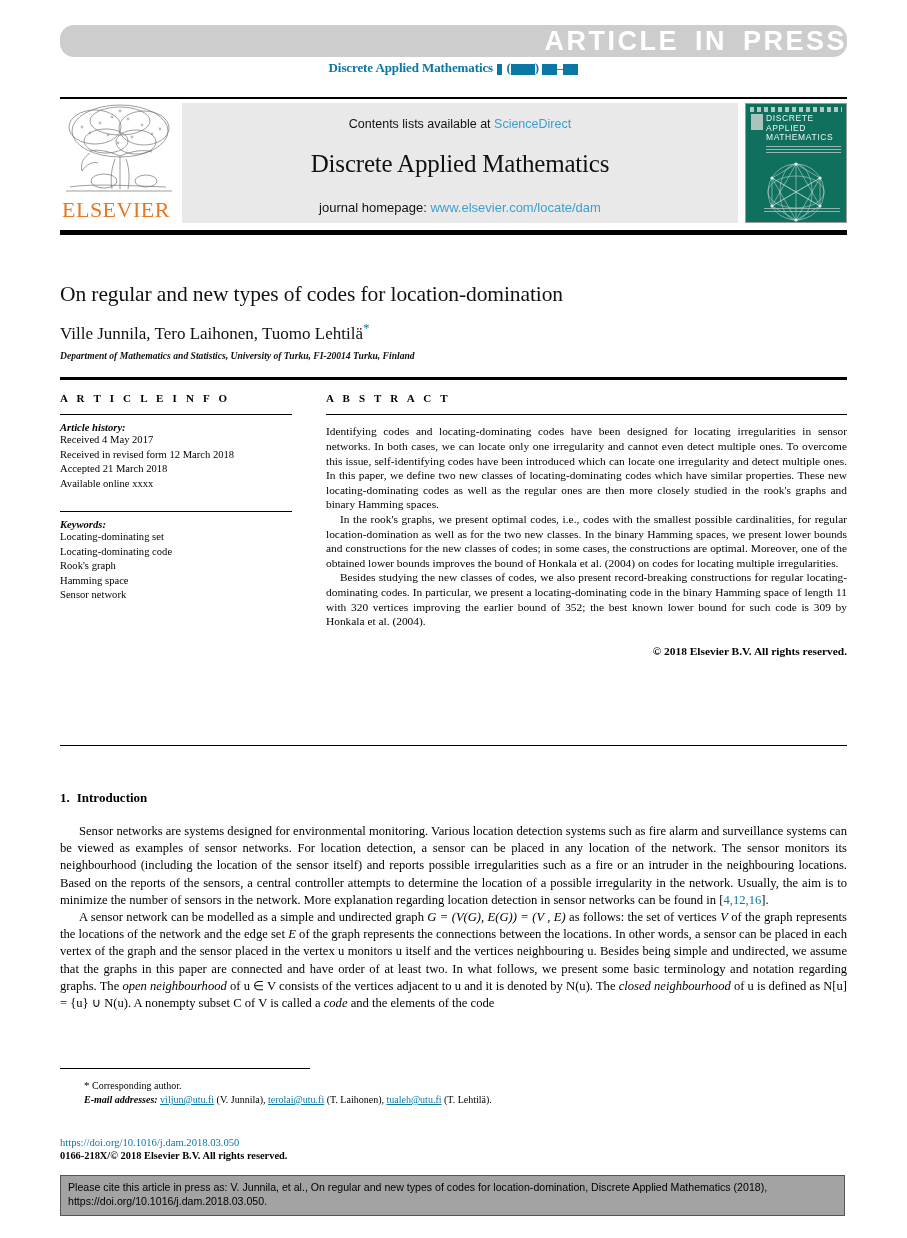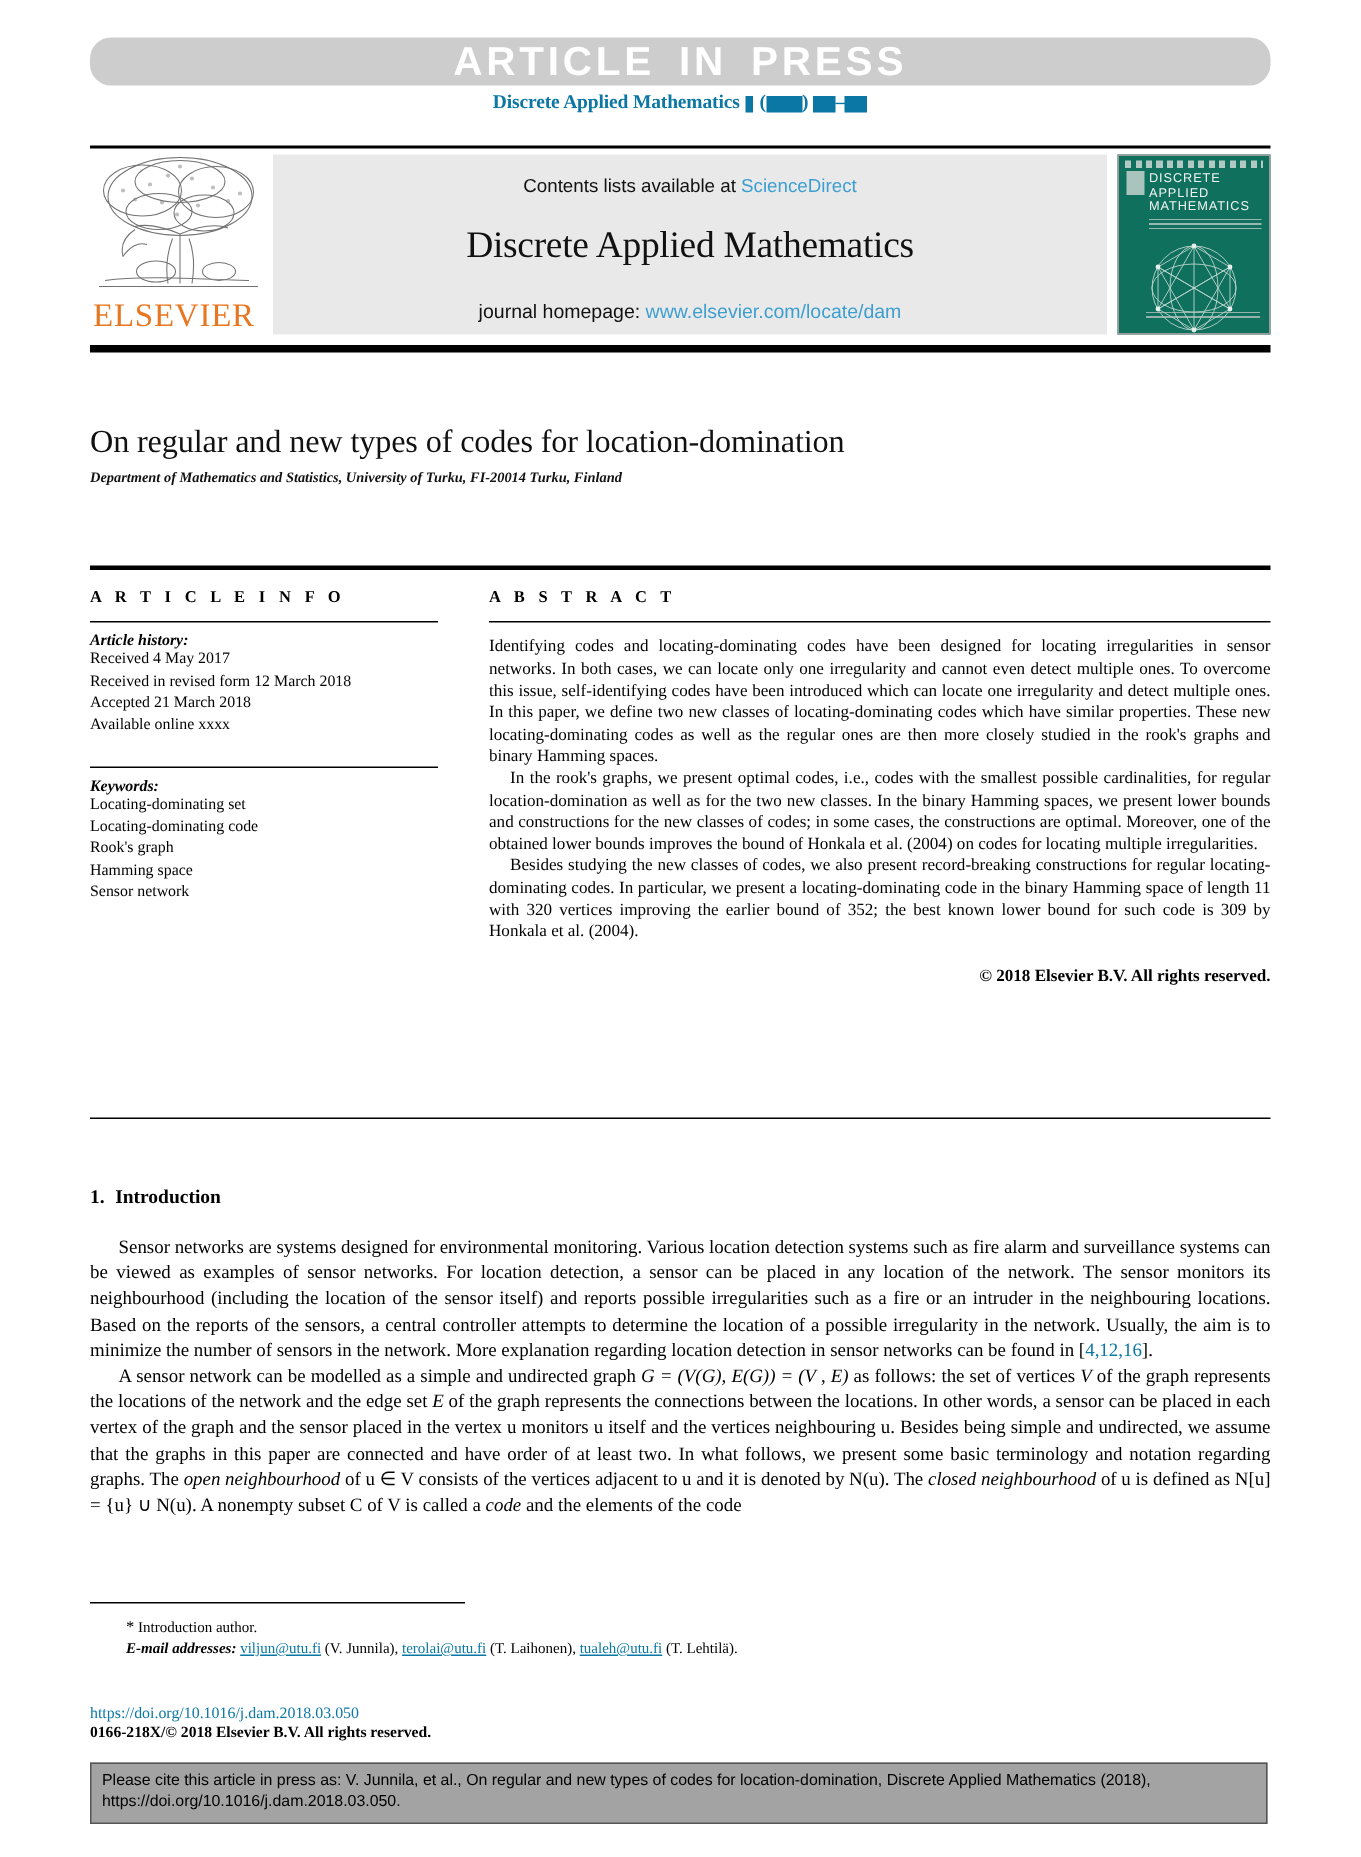--- a/index.html
+++ b/index.html
@@ -26,21 +26,21 @@
   
   .aip-banner {
     position: absolute;
     left: 60px;
     top: 25px;
     width: 787px;
     height: 32px;
     background: #cdcdcd;
     display: flex;
     align-items: center;
-    justify-content: center;
+    justify-content: flex-end;
     border-radius: 14px;
   }
   .aip-text {
     font-family: "Liberation Sans", sans-serif;
     font-weight: bold;
     font-size: 27px;
     letter-spacing: 2.5px;
     color: #ffffff;
     line-height: 1;
     word-spacing: 6px;
@@ -477,20 +477,23 @@
             <circle cx="11" cy="19" r="1.6"></circle>
         </g>
       </svg>
       <div class="cov-foot"></div>
     </div>
   </div>
   <div class="mast-rule-bottom"></div>
 
   <div class="title-block">
     <div class="paper-title">On regular and new types of codes for location-domination</div>
+    <div class="authors">
+      <span>Ville Junnila, Tero Laihonen, Tuomo Lehtilä</span><span class="corr-star">*</span>
+    </div>
     <div class="affil">Department of Mathematics and Statistics, University of Turku, FI-20014 Turku, Finland</div>
   </div>
 
   <div class="info-rule-top"></div>
 
   <div class="infoabs">
 
     <div class="col-info">
       <div class="sec-head">A R T I C L E  I N F O</div>
       <div class="hr-thin"></div>
@@ -532,21 +535,21 @@
 
     <p class="body-p">
       <span>A sensor network can be modelled as a simple and undirected graph </span><span class="it">G = (V(G), E(G)) = (V , E)</span><span> as follows: the set of vertices </span><span class="it">V</span><span> of the graph represents the locations of the network and the edge set </span><span class="it">E</span><span> of the graph represents the connections between the locations. In other words, a sensor can be placed in each vertex of the graph and the sensor placed in the vertex u monitors u itself and the vertices neighbouring u. Besides being simple and undirected, we assume that the graphs in this paper are connected and have order of at least two. In what follows, we present some basic terminology and notation regarding graphs. The </span><span class="it">open neighbourhood</span><span> of u ∈ V consists of the vertices adjacent to u and it is denoted by N(u). The </span><span class="it">closed neighbourhood</span><span> of u is defined as N[u] = {u} ∪ N(u). A nonempty subset C of V is called a </span><span class="it">code</span><span> and the elements of the code</span>
     </p>
   </div>
 
   <div class="foot-rule"></div>
   <div class="footnotes">
     <div class="fn-line">
       <span class="fn-star fn-indent">*</span>
-      <span>Introduction author.</span>
+      <span>Corresponding author.</span>
     </div>
     <div class="fn-line fn-indent">
       <span class="fn-label">E-mail addresses:</span>
       <a href="#" class="mail">viljun@utu.fi</a>
       <span>(V. Junnila)</span>,
       <a href="#" class="mail">terolai@utu.fi</a>
       <span>(T. Laihonen)</span>,
       <a href="#" class="mail">tualeh@utu.fi</a>
       <span>(T. Lehtilä)</span>.
     </div>

